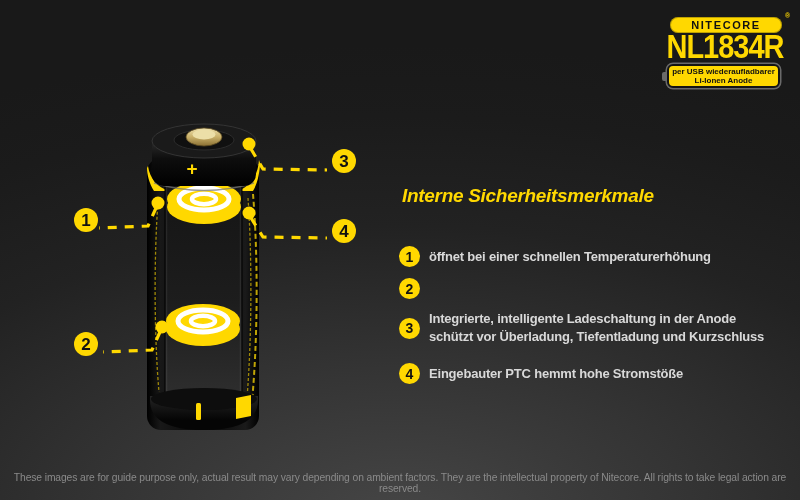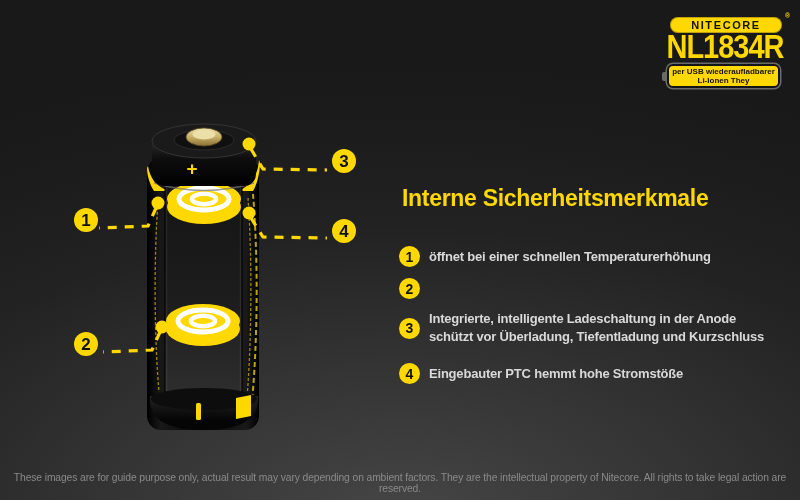--- a/index.html
+++ b/index.html
@@ -25,21 +25,21 @@
     position:absolute;left:667px;top:64px;width:113px;height:24px;box-sizing:border-box;
     background:#ffd800;border:2px solid #141414;border-radius:6px;
     box-shadow:0 0 0 1.5px #6a6a6a;
     display:flex;flex-direction:column;align-items:center;justify-content:center;
     color:#111;font-weight:bold;font-size:8px;line-height:9px;text-align:right;
   }
   .nub{position:absolute;left:-7px;top:6px;width:5px;height:9px;background:#6a6a6a;border-radius:2px 0 0 2px;}
   
   .heading{
     position:absolute;left:402px;top:185px;margin:0;
-    color:#ffd800;font-size:23px;font-weight:bold;letter-spacing:-0.3px;white-space:nowrap;
+    color:#ffd800;font-size:19px;font-weight:bold;letter-spacing:-0.3px;white-space:nowrap;font-style:italic;
   }
   .features{position:absolute;left:399px;top:246px;width:372px;display:flex;flex-direction:column;gap:11px;}
   .feature{display:flex;align-items:center;gap:9px;}
   .feature.last{margin-top:6px;}
   .num{
     flex:0 0 auto;width:21px;height:21px;border-radius:50%;background:#ffd800;
     color:#111;font-weight:bold;font-size:14px;display:flex;align-items:center;justify-content:center;
   }
   .ftext{color:#d9d9d9;font-size:13px;font-weight:bold;line-height:18px;letter-spacing:-0.2px;white-space:nowrap;}
   
@@ -165,21 +165,21 @@
       <text class="callout-num" x="344" y="237">4</text>
     </g>
   </svg>
 
   <div class="logo-box">NITECORE</div>
   <span class="reg">®</span>
   <div class="model">NL1834R</div>
   <div class="badge">
     <span class="nub"></span>
     <div>per USB wiederaufladbarer</div>
-    <div>Li-Ionen They</div>
+    <div>Li-Ionen Anode</div>
   </div>
 
   <h1 class="heading">Interne Sicherheitsmerkmale</h1>
 
   <div class="features">
     <div class="feature">
       <div class="num">1</div>
       <div class="ftext">
         <div>öffnet bei einer schnellen Temperaturerhöhung</div>
       </div>

